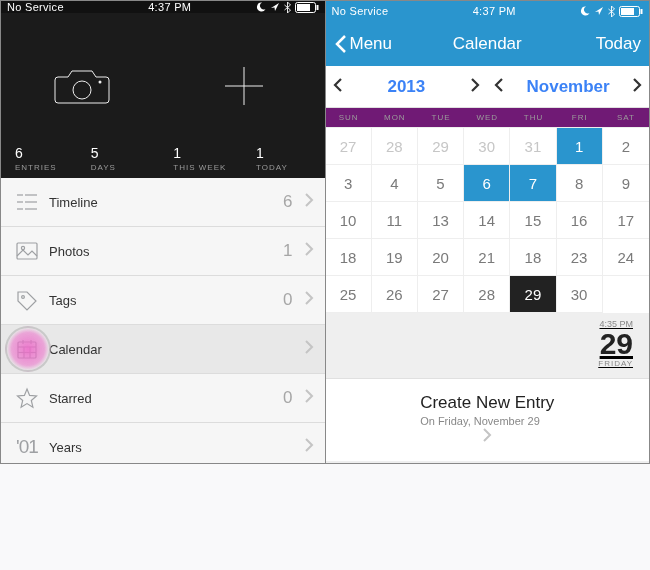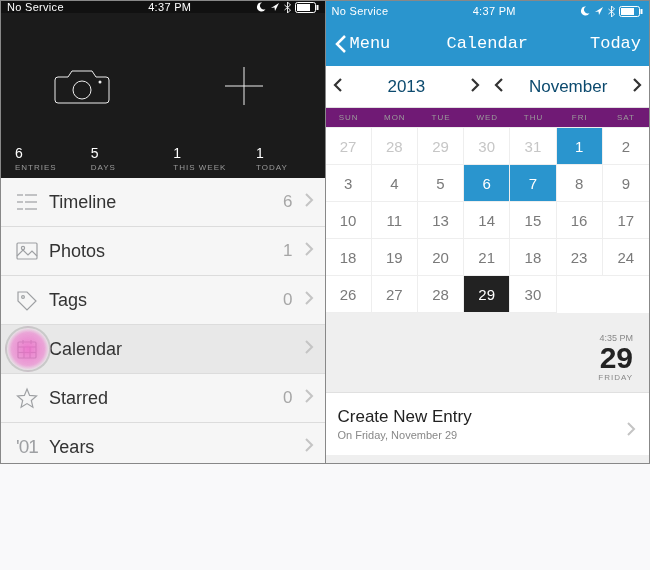--- a/index.html
+++ b/index.html
@@ -28,63 +28,63 @@
   .dh-stat:first-child { flex:0.9; }
   .dh-stat .n { color:#fff; font-size:14px; }
   .dh-stat .l { color:#9a9a9a; font-size:8px; letter-spacing:1px; margin-top:2px; }
 
   
   .menu { flex:1; background:#f3f3f3; }
   .menu-row { display:flex; align-items:center; height:49px; background:#f6f6f6; border-bottom:1px solid #dcdcdc; padding:0 10px 0 12px; position:relative; }
   .menu-row.pressed { background:#e8e8e8; }
   .menu-icon { width:28px; height:24px; display:flex; align-items:center; justify-content:center; color:#9EA0A3; }
   .menu-icon svg { width:24px; height:22px; stroke:#9EA0A3; fill:none; stroke-width:1.2; }
-  .menu-label { flex:1; font-size:18px; font-weight:300; color:#333; padding-left:8px; }
+  .menu-label { flex:1; font-size:13px; font-weight:300; color:#333; padding-left:8px; }
   .menu-count { font-size:17px; color:#a6a6a6; margin-right:10px; }
   .chev { color:#c4c4c4; }
   .chev svg { width:12px; height:16px; stroke:#c4c4c4; fill:none; stroke-width:2; }
   .touch-glow { position:absolute; width:46px; height:46px; border-radius:50%;
                  background: radial-gradient(circle, rgba(236,109,201,.9) 0%, rgba(236,109,201,.55) 55%, rgba(236,109,201,0) 72%);
                  border:2px solid rgba(180,180,180,.6); left:4px; top:1px; pointer-events:none; }
 
   
   .nav-bar { background:#2A95CE; color:#fff; height:45px; display:flex; align-items:center; justify-content:space-between; padding:0 8px; font-size:17px; font-weight:300; }
   .nav-left, .nav-right { display:flex; align-items:center; gap:2px; }
   .nav-title { position:absolute; left:0; right:0; text-align:center; font-size:17px; font-weight:400; pointer-events:none; }
   .nav-left svg { width:14px; height:20px; stroke:#fff; fill:none; stroke-width:2.5; }
 
   
   .sel-row { background:#fff; display:flex; align-items:center; height:42px; border-bottom:1px solid #e0e0e0;}
   .sel-half { flex:1; display:flex; align-items:center; justify-content:space-between; padding:0 6px; }
   .sel-half + .sel-half { border:none; }
   .sel-arrow svg { width:12px; height:16px; stroke:#333; fill:none; stroke-width:2.2; }
-  .sel-val { font-size:17px; font-weight:400; color:#0c4a6e; }
+  .sel-val { font-size:17px; font-weight:700; color:#3b82f6; }
 
   
   .wk-row { display:flex; background:#701a75; border-bottom:1px solid #eee; }
   .wk-cell { flex:1; text-align:center; font-size:8px; letter-spacing:1px; color:#9b9b9b; padding:5px 0; }
 
   
   .cal-grid { display:flex; flex-wrap:wrap; background:#fff; }
   .cal-cell { width:14.2857%; height:37px; display:flex; align-items:center; justify-content:center;
               font-size:15px; color:#7a7a7a; border-right:1px solid #eee; border-bottom:1px solid #eee;
               background:#fff; font-weight:300;}
   .cal-cell:nth-child(7n) { border-right:none; }
   .cal-cell.other { color:#c6c6c6; }
   .cal-cell.entry { background:#2A95CE; color:#fff; font-weight:400;}
   .cal-cell.today { background:#222; color:#fff; font-weight:400;}
 
   
-  .cur-date { background:#efefef; padding:20px 16px 10px 0; text-align:right; border-bottom:1px solid #e0e0e0;}
+  .cur-date { background:#efefef; padding:6px 16px 10px 0; text-align:right; border-bottom:1px solid #e0e0e0;text-decoration:underline;}
   .cur-time { font-size:9px; color:#888; }
   .cur-day  { font-size:30px; font-weight:700; color:#222; line-height:1; }
   .cur-wd   { font-size:8px; letter-spacing:1px; color:#888; }
 
   
-  .create-row { background:#fff; padding:14px 12px; display:flex; align-items:flex-end; justify-content:space-between; }
+  .create-row { background:#fff; padding:14px 12px; display:flex; align-items:center; justify-content:space-between;flex-direction:column; }
   .create-txt .t { font-size:17px; color:#222; }
   .create-txt .s { font-size:11px; color:#888; margin-top:2px;}
   .bottom-pad { flex:1; background:#efefef; }
 
   .years-txt { font-family: 'Helvetica Neue', Arial; font-size:19px; font-weight:200; color:#9EA0A3; letter-spacing:-1px;}
 </style>
 </head>
 <body>
 
 <div class="container">
@@ -290,21 +290,21 @@
         <span class="batt">
             <svg width="24" height="11" viewBox="0 0 24 11">
               <rect x="0.5" y="0.5" width="20" height="10" rx="2" stroke="#fff" fill="none"></rect>
               <rect x="21.5" y="3" width="2" height="5" fill="#fff"></rect>
               <rect x="2" y="2" width="13" height="7" fill="#fff"></rect>
             </svg>
           </span>
       </div>
     </div>
 
-    <div class="nav-bar" style="position:relative;font-family:Liberation Mono, monospace;">
+    <div class="nav-bar" style="position:relative;">
       <div class="nav-left">
         <svg viewBox="0 0 14 20">
             <polyline points="11,2 3,10 11,18"></polyline>
           </svg>
         <span>Menu</span>
       </div>
       <div class="nav-title">Calendar</div>
       <div class="nav-right">
         <span>Today</span>
       </div>
@@ -362,20 +362,21 @@
         <div class="cal-cell ">15</div>
         <div class="cal-cell ">16</div>
         <div class="cal-cell ">17</div>
         <div class="cal-cell ">18</div>
         <div class="cal-cell ">19</div>
         <div class="cal-cell ">20</div>
         <div class="cal-cell ">21</div>
         <div class="cal-cell ">18</div>
         <div class="cal-cell ">23</div>
         <div class="cal-cell ">24</div>
+        <div class="cal-cell ">25</div>
         <div class="cal-cell ">26</div>
         <div class="cal-cell ">27</div>
         <div class="cal-cell ">28</div>
         <div class="cal-cell today">29</div>
         <div class="cal-cell ">30</div>
       </div>
 
     <div class="cur-date">
       <div class="cur-time">4:35 PM</div>
       <div class="cur-day">29</div>

